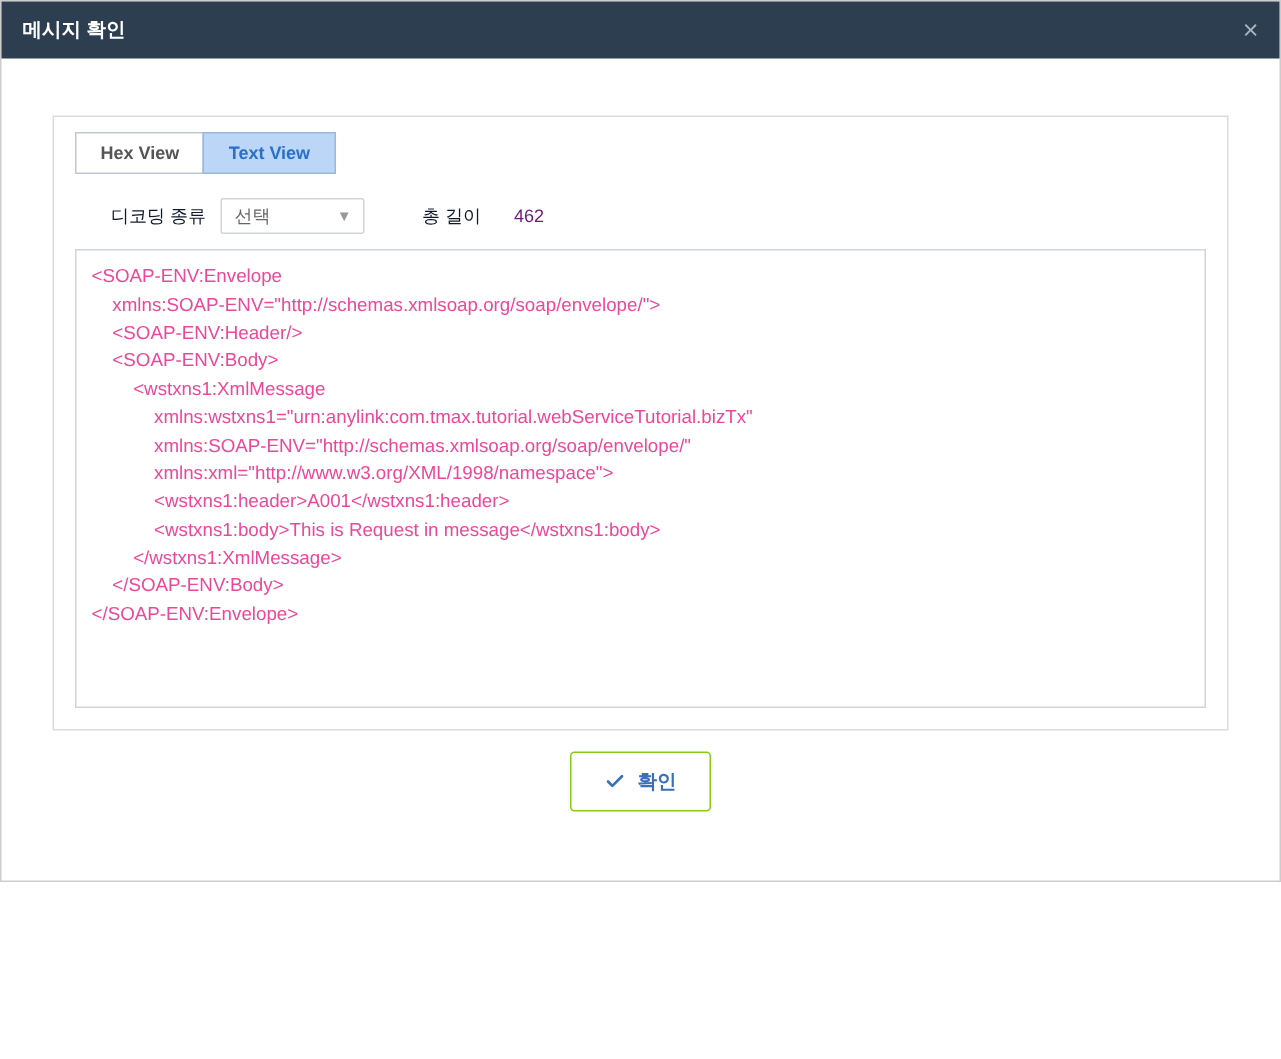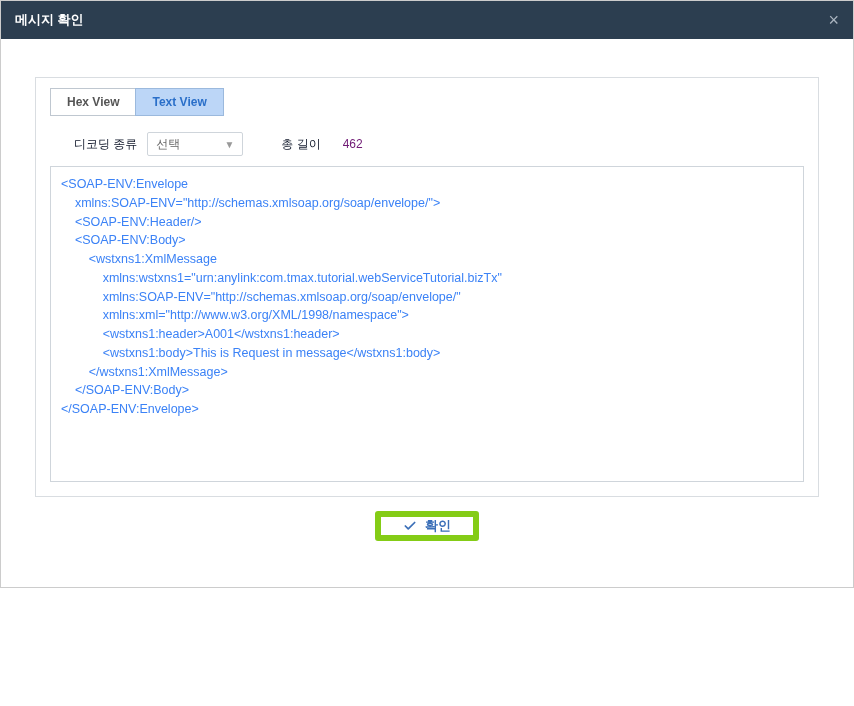--- a/index.html
+++ b/index.html
@@ -105,35 +105,35 @@
   min-width: 50px;
 }
 .content-box {
   border: 1px solid #cfd5db;
   flex: 1;
   padding: 8px 10px;
   overflow: auto;
   font-family: "Segoe UI", Arial, sans-serif;
   font-size: 12.5px;
   line-height: 1.5;
-  color: #3b82f6;
+  color: #ec4899;
   white-space: pre;
 }
 .footer {
   display: flex;
   justify-content: center;
   padding: 14px 0 26px 0;
 }
 .ok-btn {
-  border: 6px solid #84cc16;
+  border: 1px solid #84cc16;
   background: #fff;
   color: #3b6fb8;
   font-size: 13px;
   font-weight: bold;
-  padding: 0 22px;
+  padding: 10px 22px;
   border-radius: 3px;
   cursor: pointer;
   display: flex;
   align-items: center;
   gap: 8px;
 }
 .ok-btn .check {
   display: inline-flex;
 }
 .ok-btn svg { display: block; }

